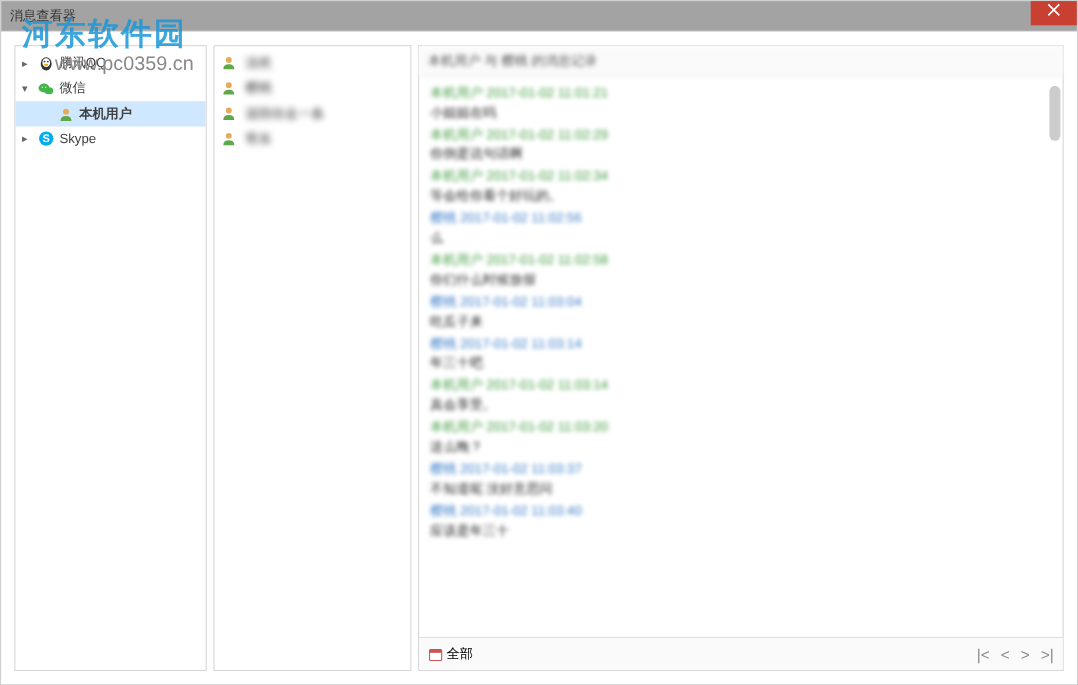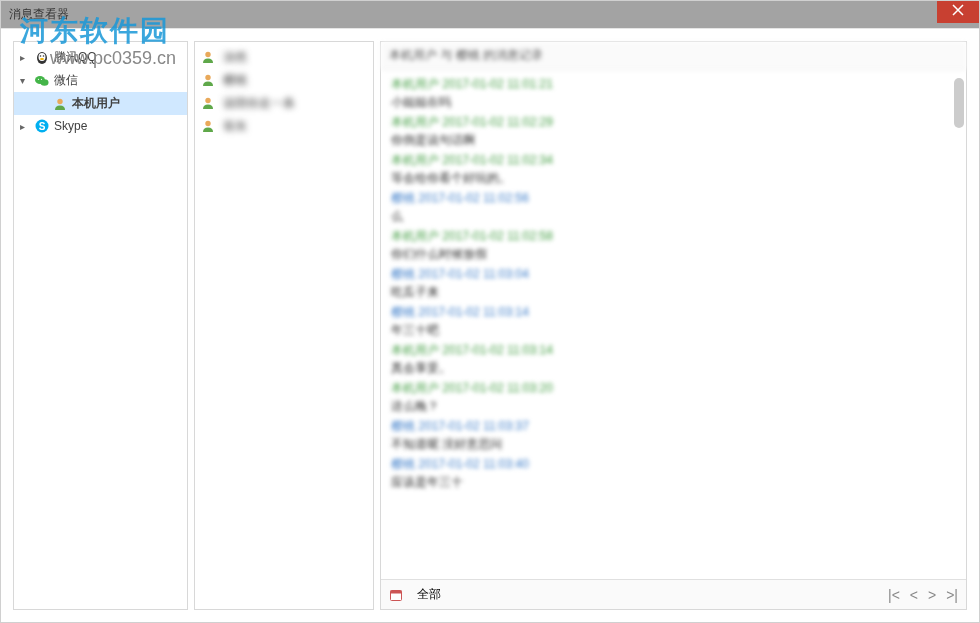--- a/index.html
+++ b/index.html
@@ -83,21 +83,21 @@
     .msg-text { color: #222; font-size: 12px; margin-top: 1px; margin-bottom: 3px; }
     .chat-footer {
       height: 30px;
       border-top: 1px solid #e0e0e0;
       display: flex;
       align-items: center;
       padding: 0 8px;
       justify-content: space-between;
       background: #fafafa;
     }
-    .footer-left { display: flex; align-items: center; gap: 14px; }
+    .footer-left { display: flex; align-items: center; gap: 3px; }
     .cal-icon { width: 14px; height: 14px; }
     .pager { display: flex; gap: 10px; color: #888; }
     .pager span { cursor: pointer; font-size: 14px; }
   </style>
 </head>
 <body>
 
 <div class="watermark">
   <div class="brand">河东软件园</div>
   <div class="url">www.pc0359.cn</div>

